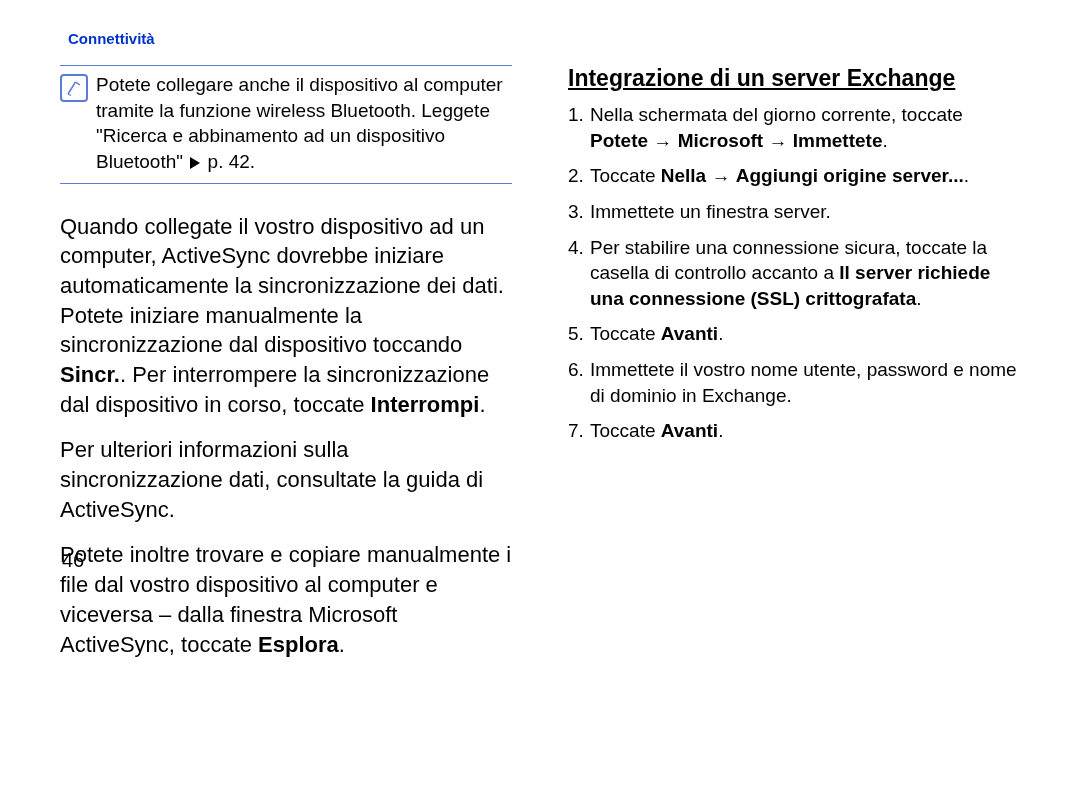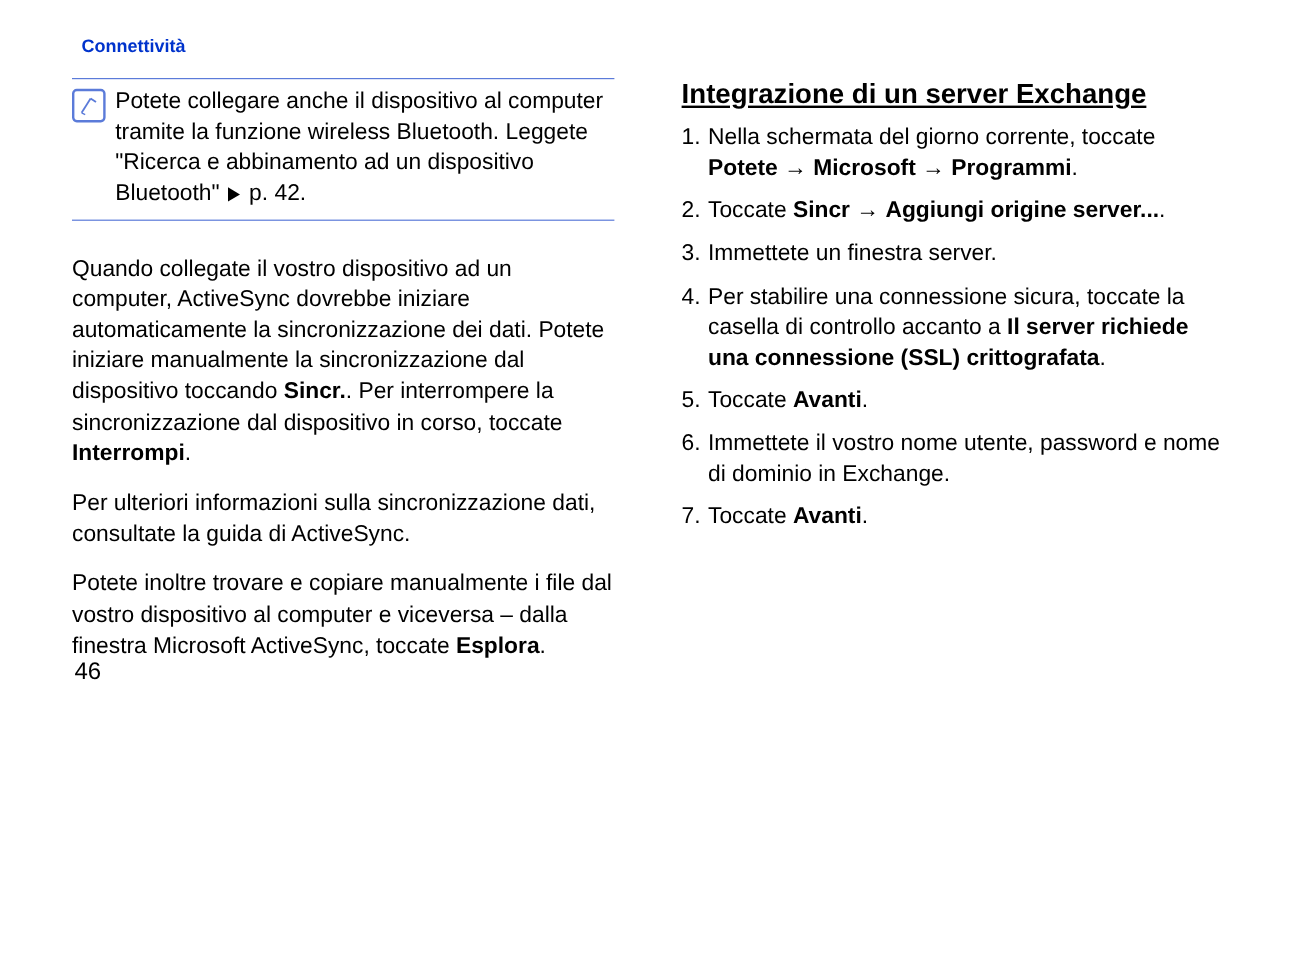--- a/index.html
+++ b/index.html
@@ -6,21 +6,21 @@
   html, body { width: 1080px; height: 810px; background: #fff; font-family: Verdana, Geneva, sans-serif; color: #000; }
   .page { width: 1080px; height: 600px; padding: 30px 60px 30px 60px; position: relative; }
   .header { color: #0033cc; font-weight: bold; font-size: 15px; margin-bottom: 18px; margin-left: 8px; }
   .columns { display: flex; gap: 56px; }
   .col { flex: 1; }
   .note-box { border-top: 1px solid #5b7bd9; border-bottom: 1px solid #5b7bd9; padding: 6px 0 8px 0; display: flex; gap: 8px; margin-bottom: 28px; }
   .note-icon { flex: 0 0 28px; height: 28px; border: 2px solid #5b7bd9; border-radius: 4px; display: flex; align-items: center; justify-content: center; position: relative; margin-top: 2px; }
   .note-icon svg { width: 18px; height: 18px; }
   .note-text { font-size: 19px; line-height: 1.35; }
   h2 { font-size: 23px; font-weight: bold; margin-bottom: 10px; margin-top: 0; text-decoration: underline; }
-  p { font-size: 19px; line-height: 1.35; margin-bottom: 16px; margin-top: 12px; }
+  p { font-size: 22px; line-height: 1.35; margin-bottom: 16px; margin-top: 12px; }
   ol { list-style: none; counter-reset: item; }
   ol li { font-size: 19px; line-height: 1.35; margin-bottom: 10px; padding-left: 22px; position: relative; }
   ol li::before { counter-increment: item; content: counter(item) "."; position: absolute; left: 0; }
   .arrow { font-family: Arial, sans-serif; }
   .tri { display:inline-block; font-size:0; width:0; height:0; border-top:6px solid transparent; border-bottom:6px solid transparent; border-left:10px solid #000; vertical-align: -1px; margin: 0 2px; }
   .pagenum { position: absolute; bottom: 28px; left: 62px; font-size: 20px; }
   b { font-weight: bold; }
 </style>
 </head>
 <body>
@@ -53,24 +53,24 @@
 
       <p>
         <span>Potete inoltre trovare e copiare manualmente i file dal vostro dispositivo al computer e viceversa – dalla finestra Microsoft ActiveSync, toccate </span><b>Esplora</b><span>.</span>
       </p>
     </div>
 
     <div class="col">
       <h2>Integrazione di un server Exchange</h2>
       <ol>
         <li>
-          <span>Nella schermata del giorno corrente, toccate </span><b>Potete</b><span class="arrow"> → </span><b>Microsoft</b><span class="arrow"> → </span><b>Programmi</b><span>.</span>
+          <span>Nella schermata del giorno corrente, toccate </span><b>Potete</b><span class="arrow"> → </span><b>Microsoft</b><span class="arrow"> → </span><b>Immettete</b><span>.</span>
         </li>
         <li>
-          <span>Toccate </span><b>Sincr</b><span class="arrow"> → </span><b>Aggiungi origine server...</b><span>.</span>
+          <span>Toccate </span><b>Nella</b><span class="arrow"> → </span><b>Aggiungi origine server...</b><span>.</span>
         </li>
         <li>
           <span>Immettete un finestra server.</span>
         </li>
         <li>
           <span>Per stabilire una connessione sicura, toccate la casella di controllo accanto a </span><b>Il server richiede una connessione (SSL) crittografata</b><span>.</span>
         </li>
         <li>
           <span>Toccate </span><b>Avanti</b><span>.</span>
         </li>

